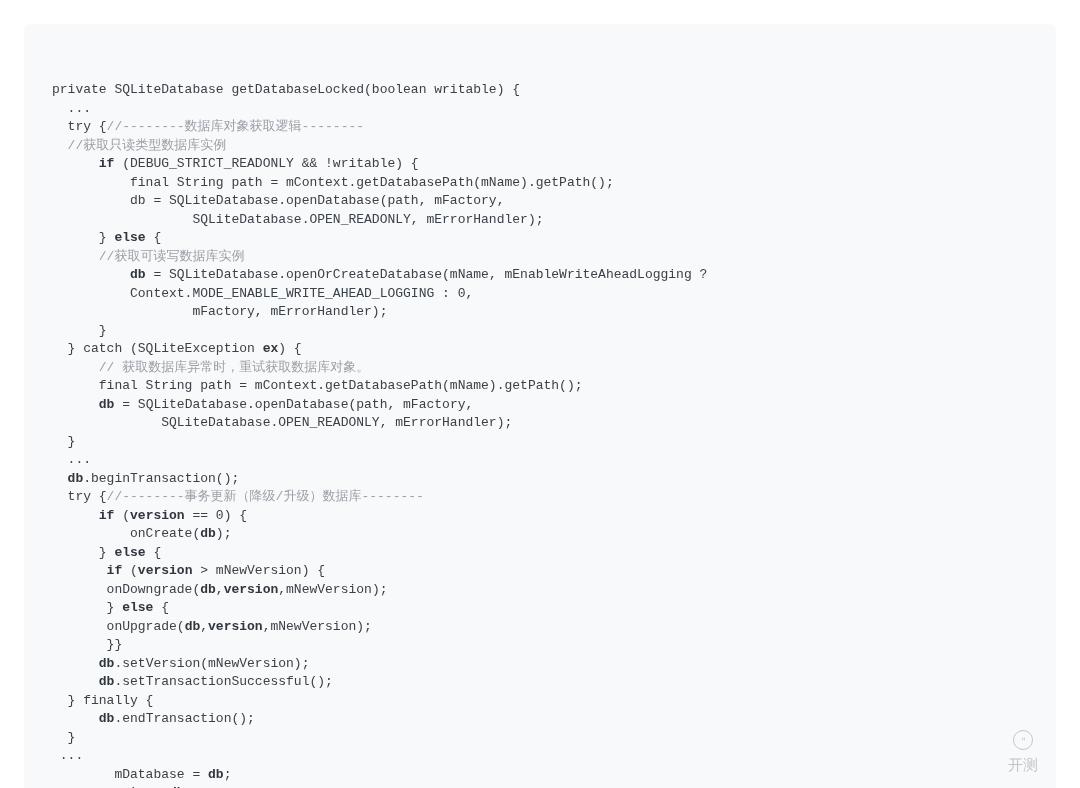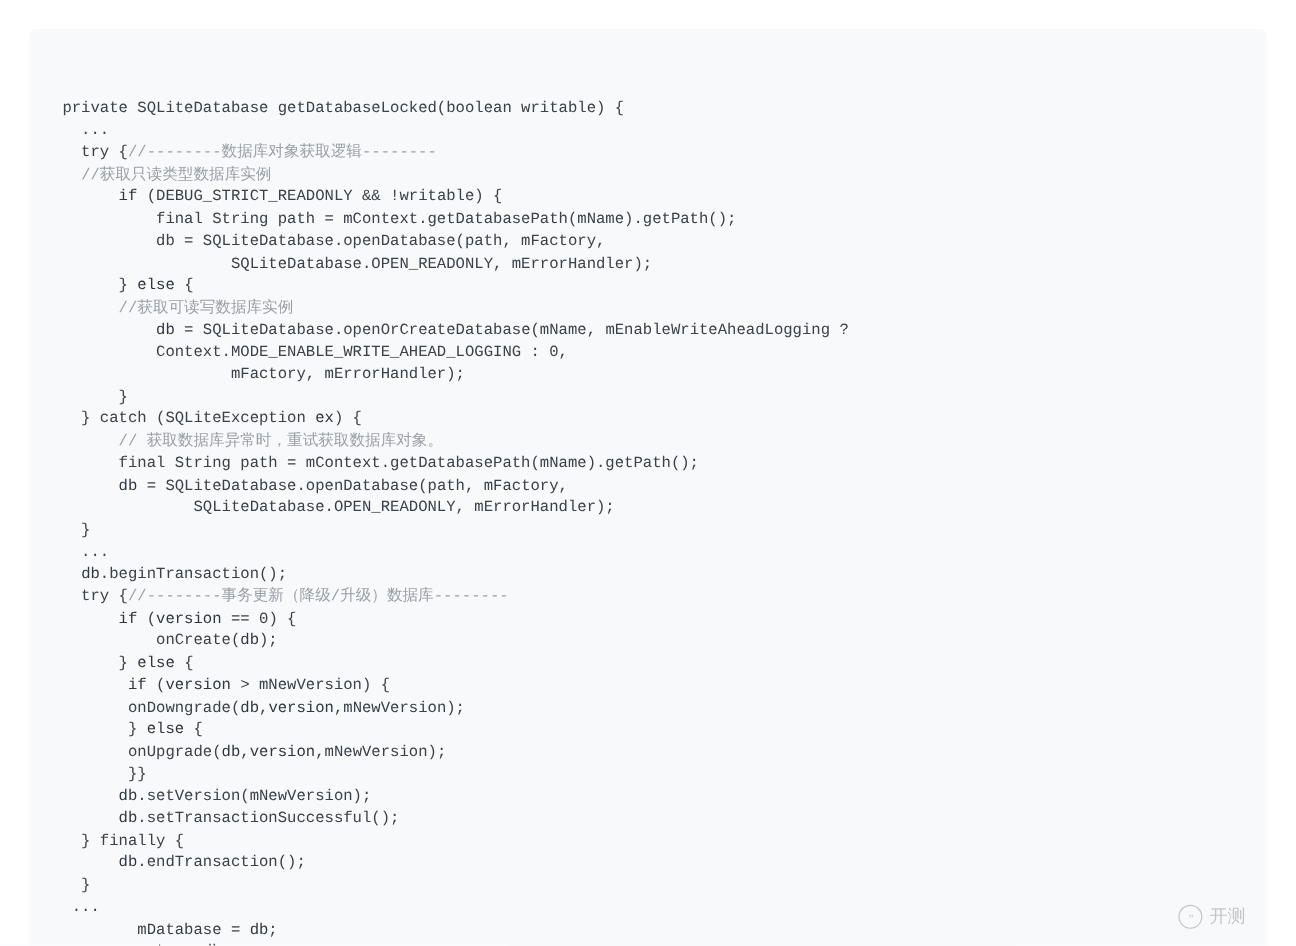--- a/index.html
+++ b/index.html
@@ -18,34 +18,35 @@
     margin: 24px;
     padding: 20px 28px;
     font-size: 13px;
     line-height: 18.5px;
     color: #3a4147;
     white-space: pre;
     position: relative;
     height: 768px;
   }
   .line { display: block; min-height: 18.5px; }
-  .kw { font-weight: 400; color: #2f363d; }
+  .kw { font-weight: 700; color: #2f363d; }
   .cm { color: #9aa0a6; }
   .id { color: #3a4147; }
   .wm {
     position: absolute;
     right: 18px;
     bottom: 18px;
     display: flex;
     align-items: center;
     gap: 6px;
     color: #b0b4b8;
     font-family: -apple-system, BlinkMacSystemFont, "Segoe UI", sans-serif;
     font-size: 15px;
     opacity: 0.75;
+    flex-direction: column;
   }
   .wm-icon {
     width: 20px; height: 20px;
     border: 1.5px solid #b0b4b8;
     border-radius: 50%;
     display: inline-flex;
     align-items: center;
     justify-content: center;
   }
   .wm-icon::before {

